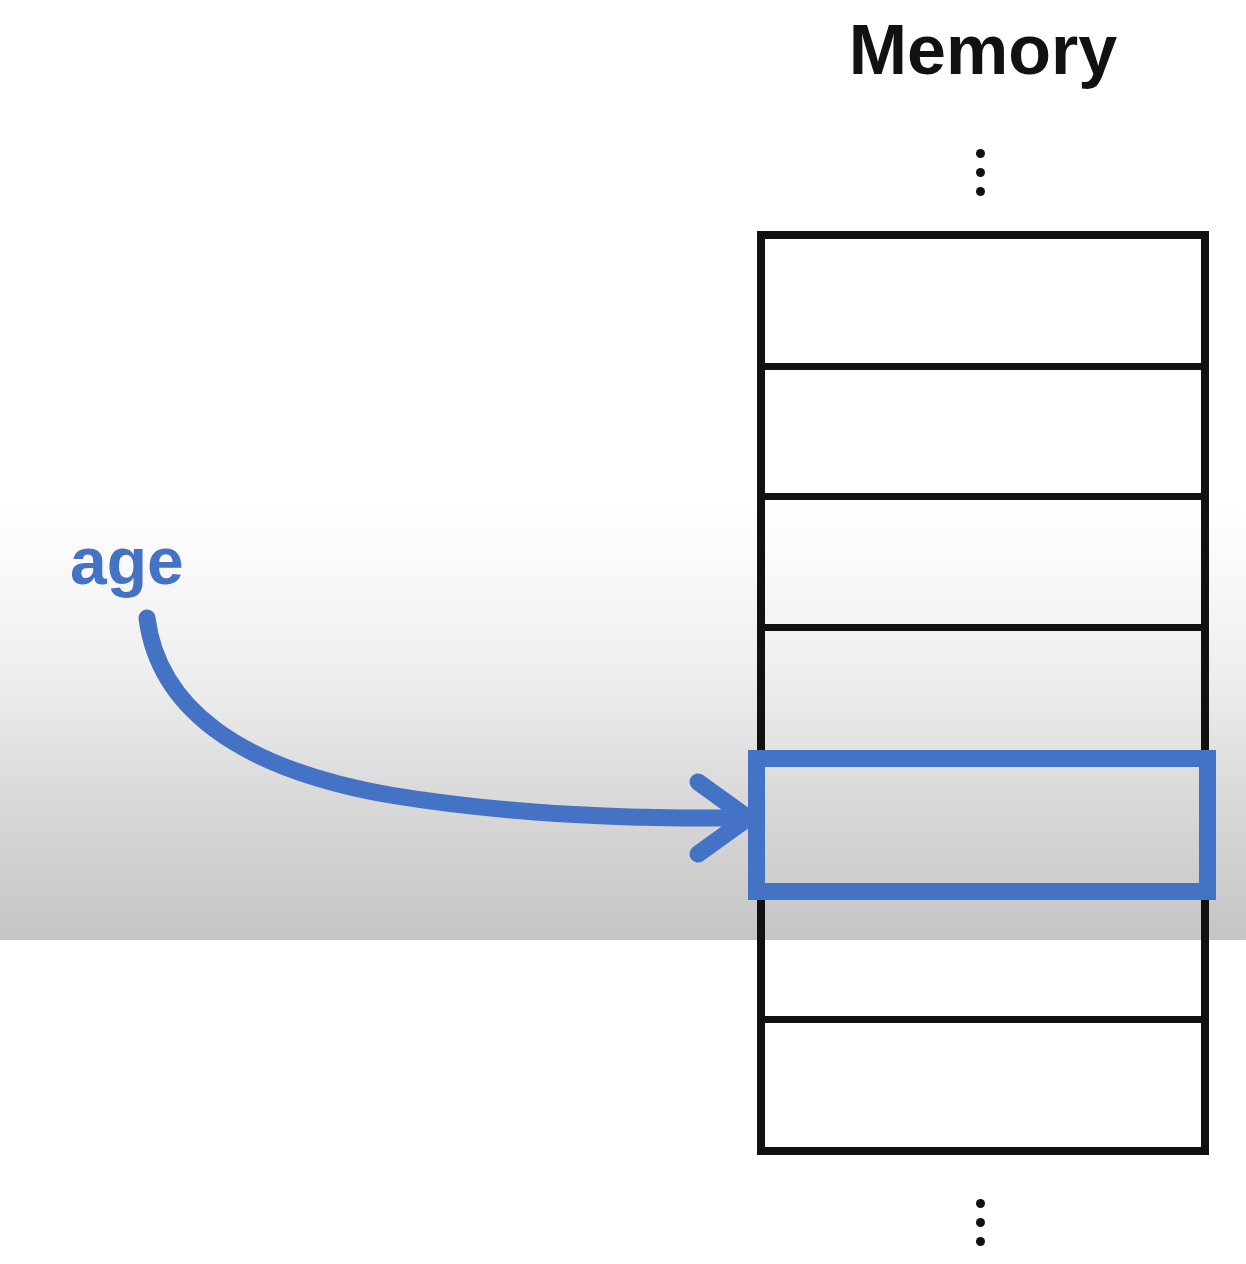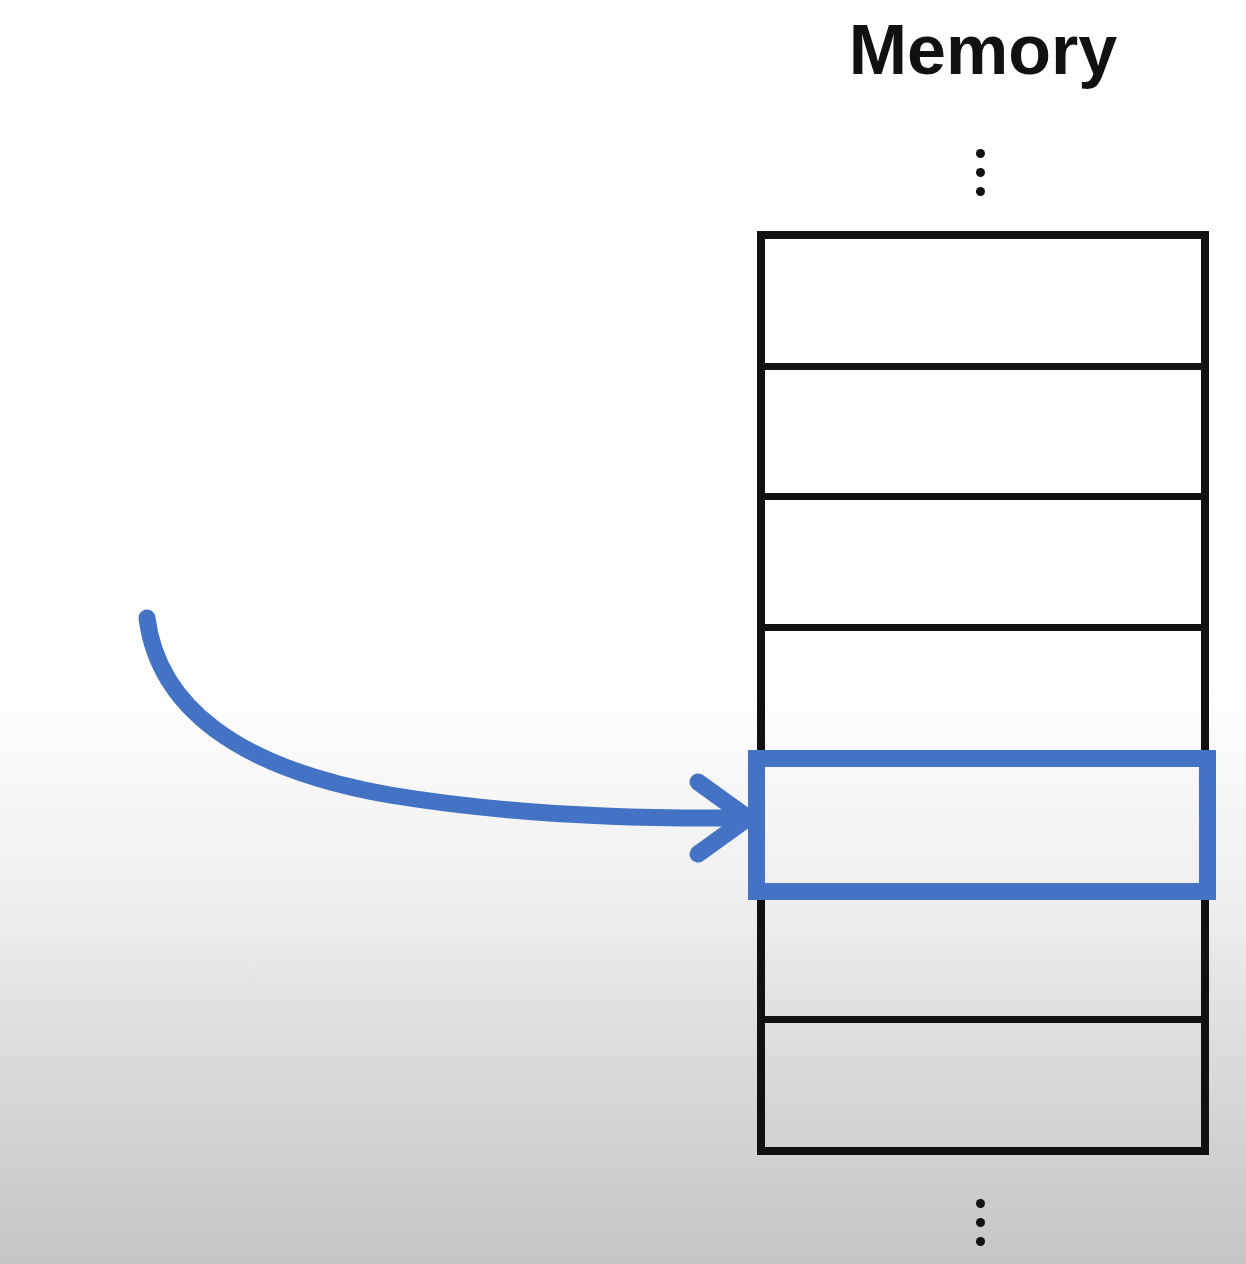--- a/index.html
+++ b/index.html
@@ -6,21 +6,21 @@
     --accent:#4472C4;
     --ink:#111111;
   }
   html,body{margin:0;padding:0;}
   body{
     font-family:"Liberation Sans","DejaVu Sans",sans-serif;
     width:1246px;height:1264px;overflow:hidden;
   }
   .canvas{
     position:relative;
-    width:1246px;height:1264px;
+    width:1246px;height:940px;
     background:linear-gradient(180deg,#ffffff 0%,#ffffff 54%,#eeeeee 72%,#d9d9d9 85%,#c5c5c5 100%);
   }
   .title{
     position:absolute;
     left:757px;top:10px;width:452px;
     margin:0;
     text-align:center;
     font-size:70px;
     font-weight:700;
     color:var(--ink);
@@ -104,20 +104,21 @@
       <div class="memory-cell"></div>
     </div>
 
   <div class="highlight-box"></div>
 
   <svg class="arrow-svg" viewBox="0 0 1246 1264">
     <path d="M 147 618 C 158 705, 235 768, 390 795 C 505 814, 620 819, 733 818" fill="none" stroke="#4472C4" stroke-width="17" stroke-linecap="round"></path>
     <path d="M 698 782 L 748 818 L 698 854" fill="none" stroke="#4472C4" stroke-width="17" stroke-linecap="round" stroke-linejoin="round"></path>
   </svg>
 
+  <p class="age-label">age</p>
 
   <div class="ellipsis bottom">
       <div class="dot"></div>
       <div class="dot"></div>
       <div class="dot"></div>
     </div>
 
 </div>
 
 </body></html>

